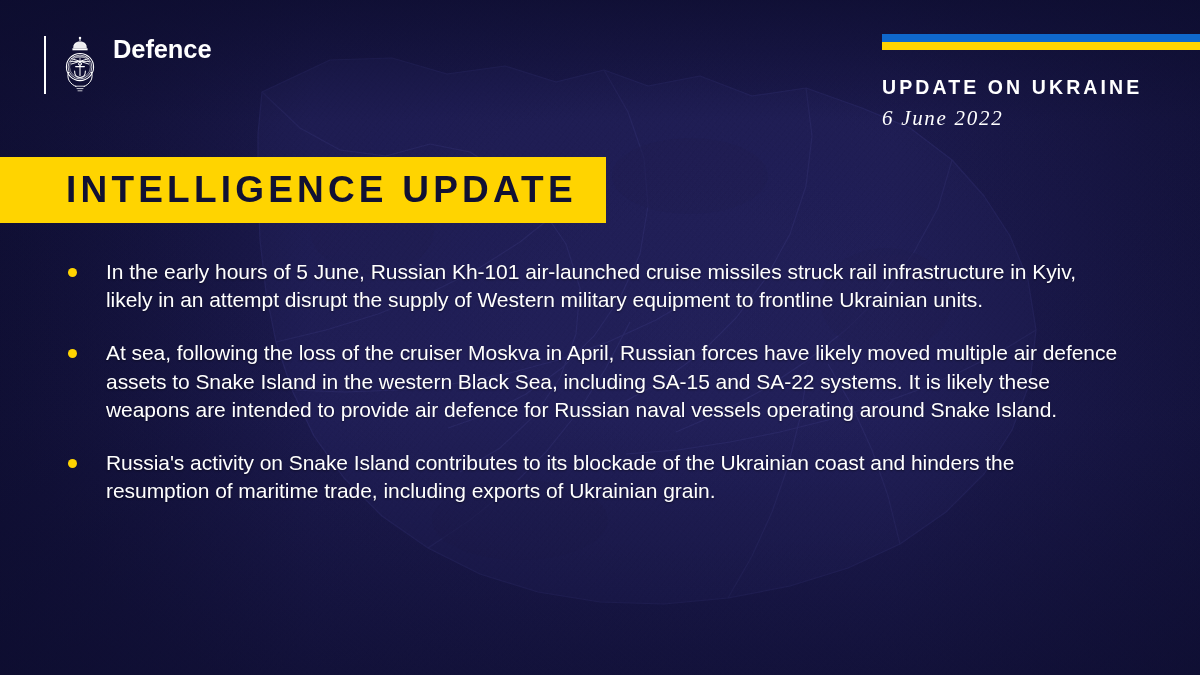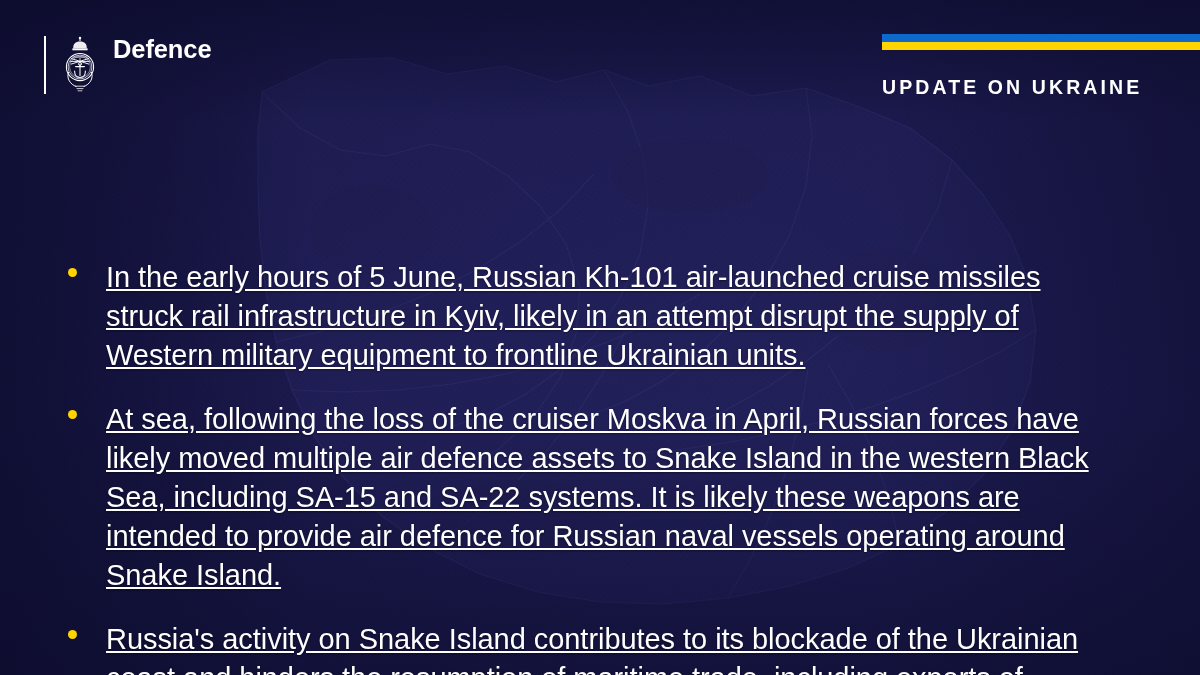--- a/index.html
+++ b/index.html
@@ -163,25 +163,24 @@
     left: 6px;
     top: 10px;
     width: 9px;
     height: 9px;
     border-radius: 50%;
     background: #ffd400;
   }
 
   .bullet-text {
     color: #ffffff;
-    font-size: 29px;
+    font-size: 21px;
     line-height: 1.345;
     letter-spacing: -0.05px;
     text-shadow: 0 1px 2px rgba(0,0,0,0.45);
-    text-decoration: underline;
   }
 </style>
 </head>
 <body>
 
 <div id="poster">
 
   <div class="bg-base"></div>
 
   <div class="bg-map">
@@ -253,22 +252,26 @@
       <div>Defence</div>
     </div>
   </div>
 
   <div class="header-right">
     <div class="flag-bar">
       <div class="flag-blue"></div>
       <div class="flag-yellow"></div>
     </div>
     <div class="update-title">UPDATE ON UKRAINE</div>
-  </div>
-
+    <div class="update-date">6 June 2022</div>
+  </div>
+
+  <div class="banner">
+    <div class="banner-text">INTELLIGENCE UPDATE</div>
+  </div>
 
   <div class="bullets">
     <div class="bullet-item">
       <span class="bullet-dot"></span>
       <div class="bullet-text">In the early hours of 5 June, Russian Kh-101 air-launched cruise missiles struck rail infrastructure in Kyiv, likely in an attempt disrupt the supply of Western military equipment to frontline Ukrainian units.</div>
     </div>
     <div class="bullet-item">
       <span class="bullet-dot"></span>
       <div class="bullet-text">At sea, following the loss of the cruiser Moskva in April, Russian forces have likely moved multiple air defence assets to Snake Island in the western Black Sea, including SA-15 and SA-22 systems. It is likely these weapons are intended to provide air defence for Russian naval vessels operating around Snake Island.</div>
     </div>

